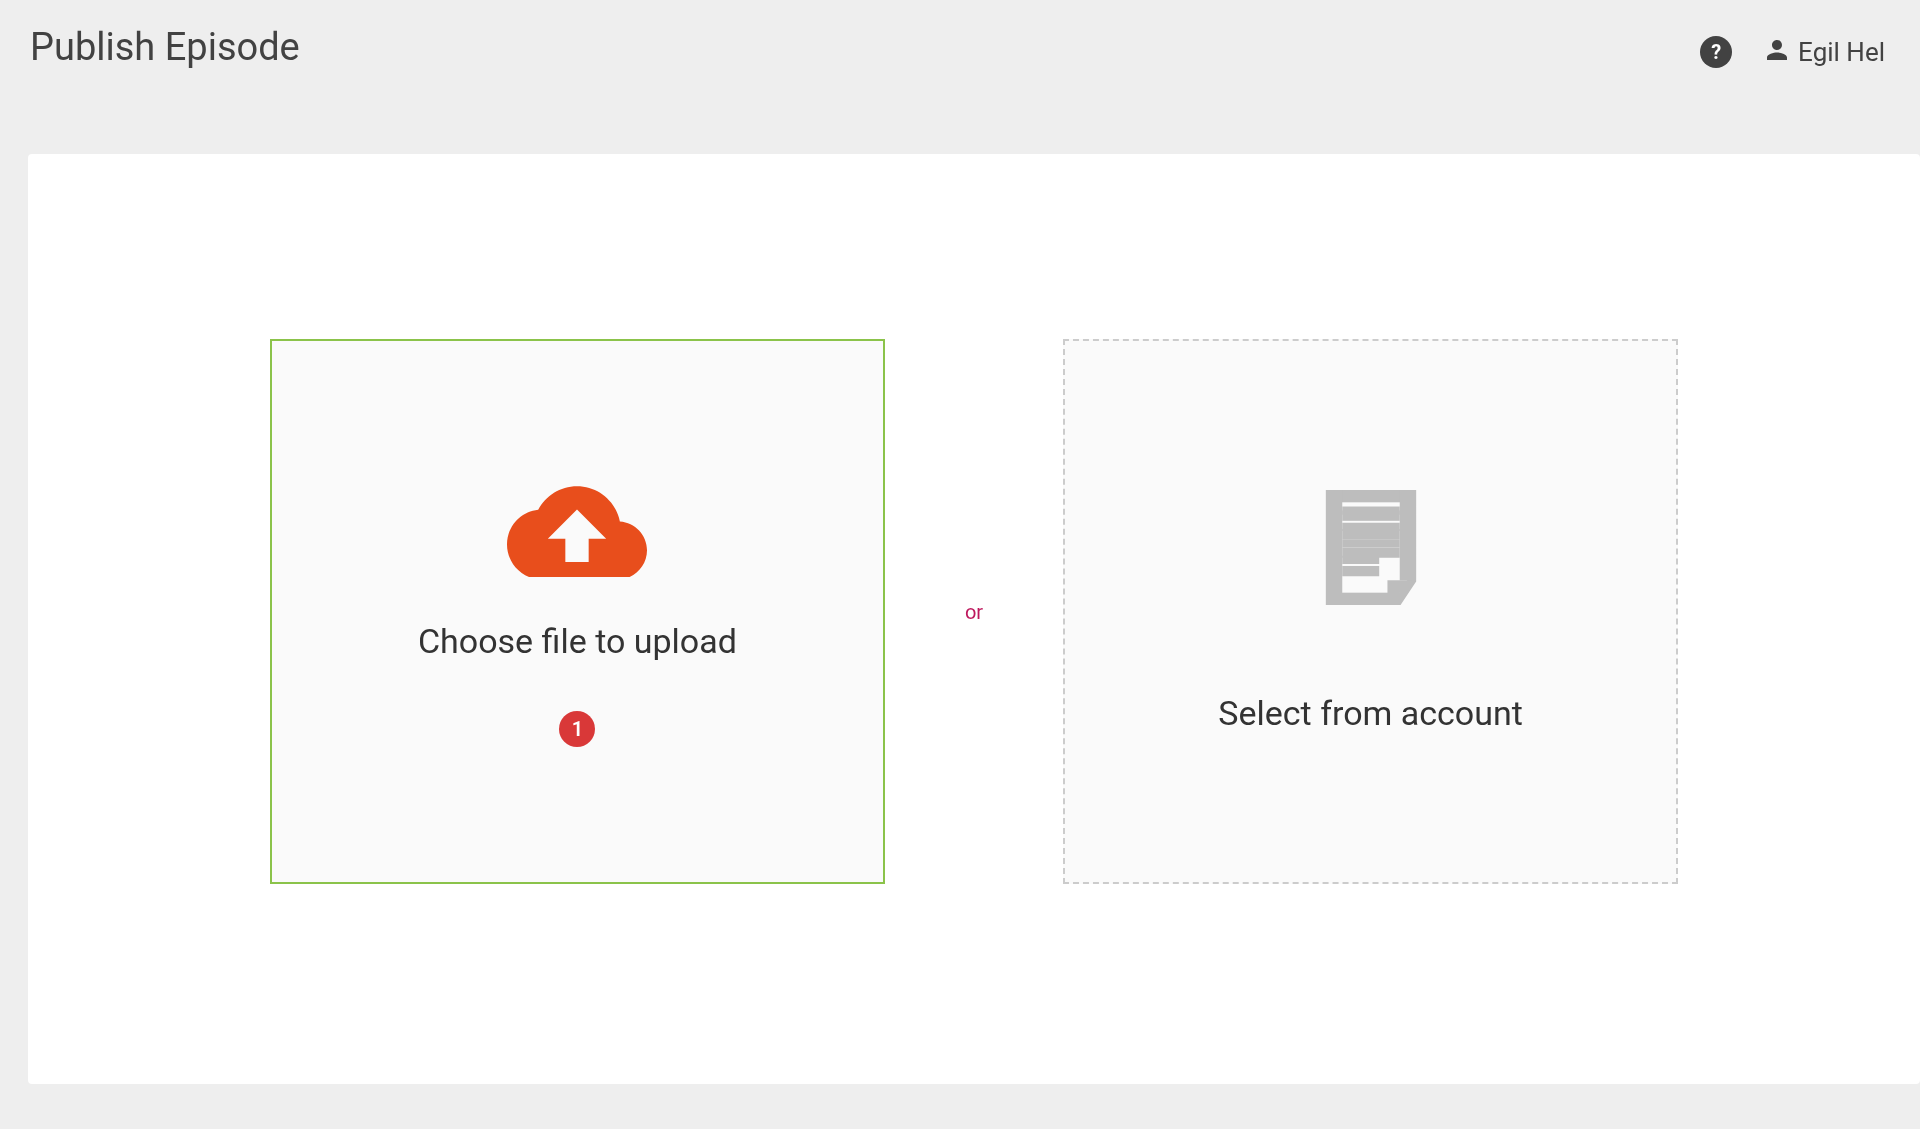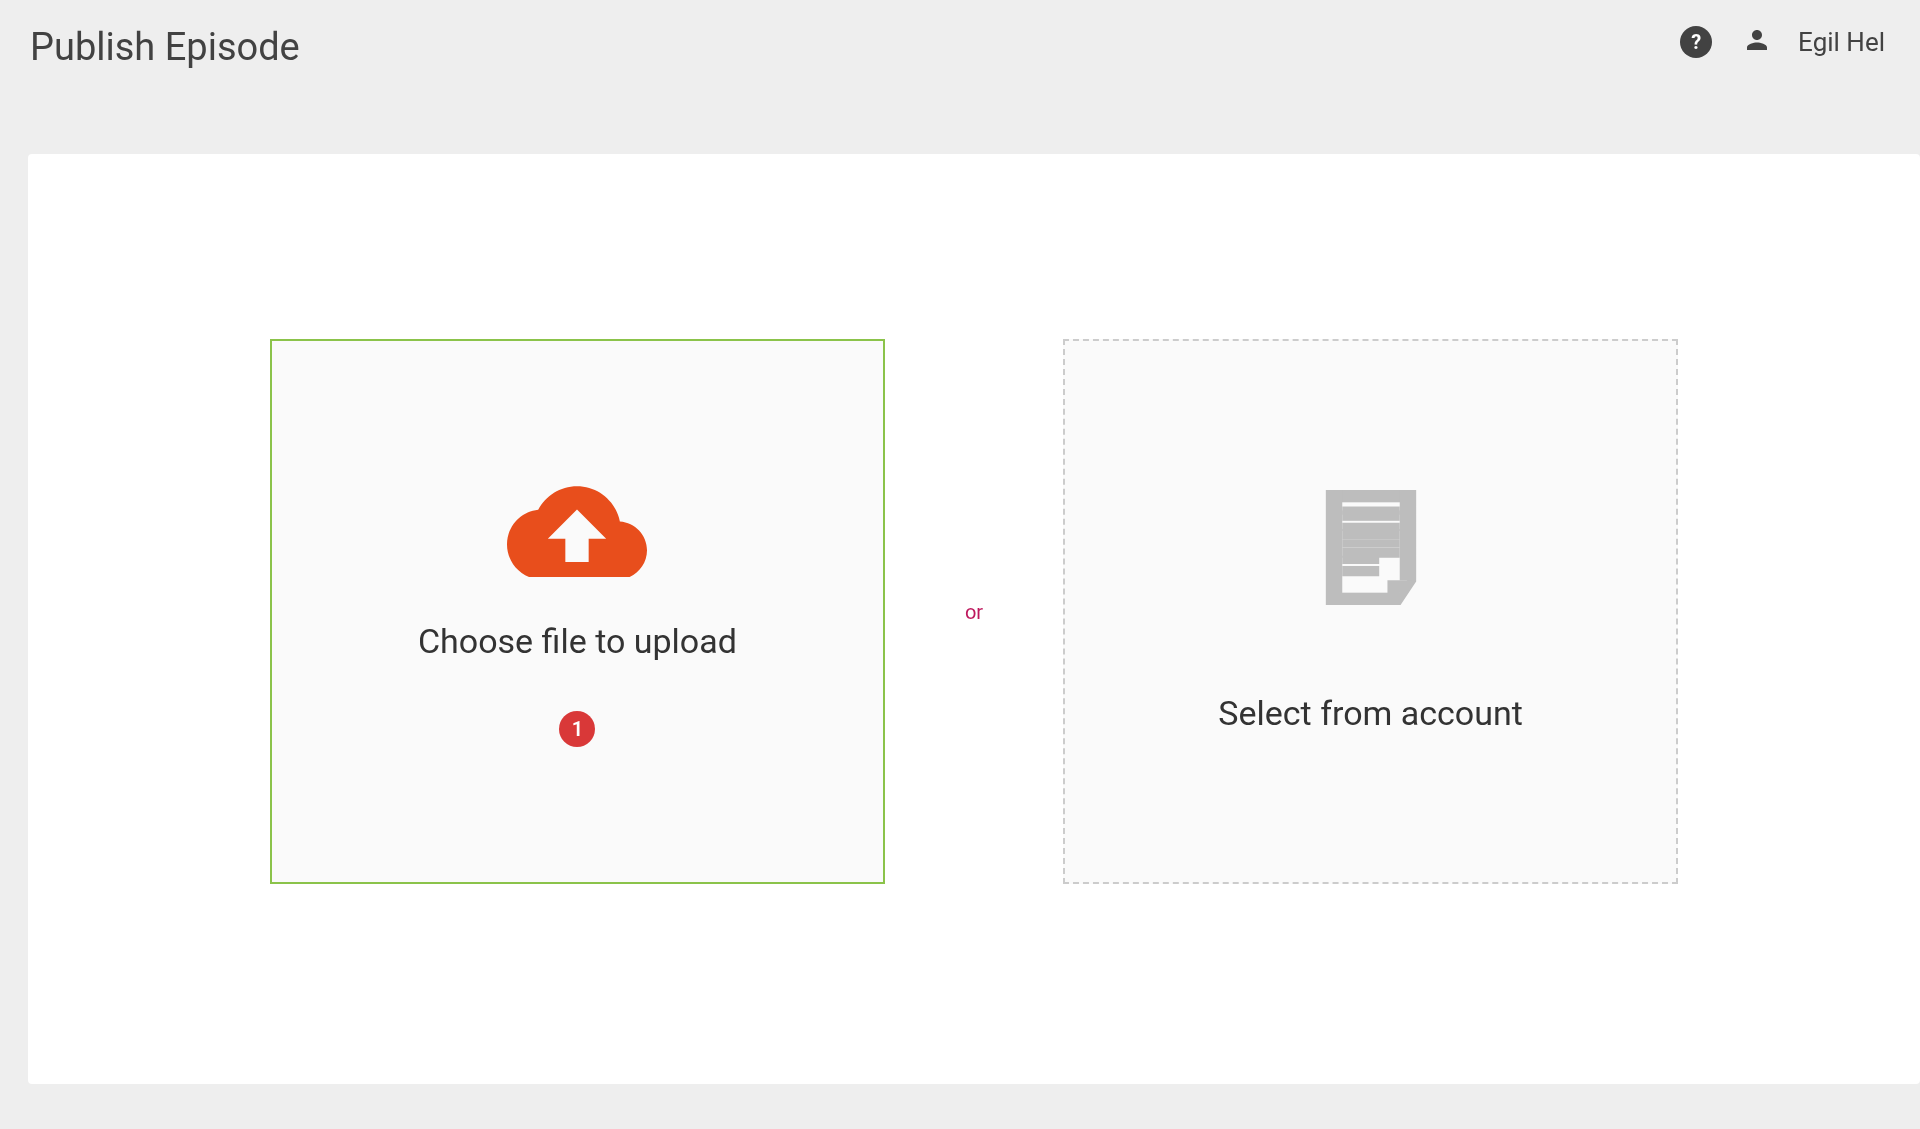--- a/index.html
+++ b/index.html
@@ -12,21 +12,21 @@
       font-family: -apple-system, BlinkMacSystemFont, "Segoe UI", Roboto, "Helvetica Neue", Arial, sans-serif;
       background: #eeeeee;
       width: 1920px;
       height: 1129px;
       overflow: hidden;
     }
     
     .header {
       display: flex;
       justify-content: space-between;
-      align-items: flex-start;
+      align-items: flex-end;
       padding: 25px 35px 25px 30px;
       background: #eeeeee;
     }
     
     .page-title {
       font-size: 38px;
       font-weight: 400;
       color: #424242;
     }
     
@@ -46,21 +46,21 @@
       justify-content: center;
       color: white;
       font-size: 20px;
       font-weight: bold;
       cursor: pointer;
     }
     
     .user-section {
       display: flex;
       align-items: center;
-      gap: 26px;
+      gap: 6px;
       cursor: pointer;
     }
     
     .user-icon svg {
       width: 30px;
       height: 30px;
       fill: #424242;
     }
     
     .user-name {

